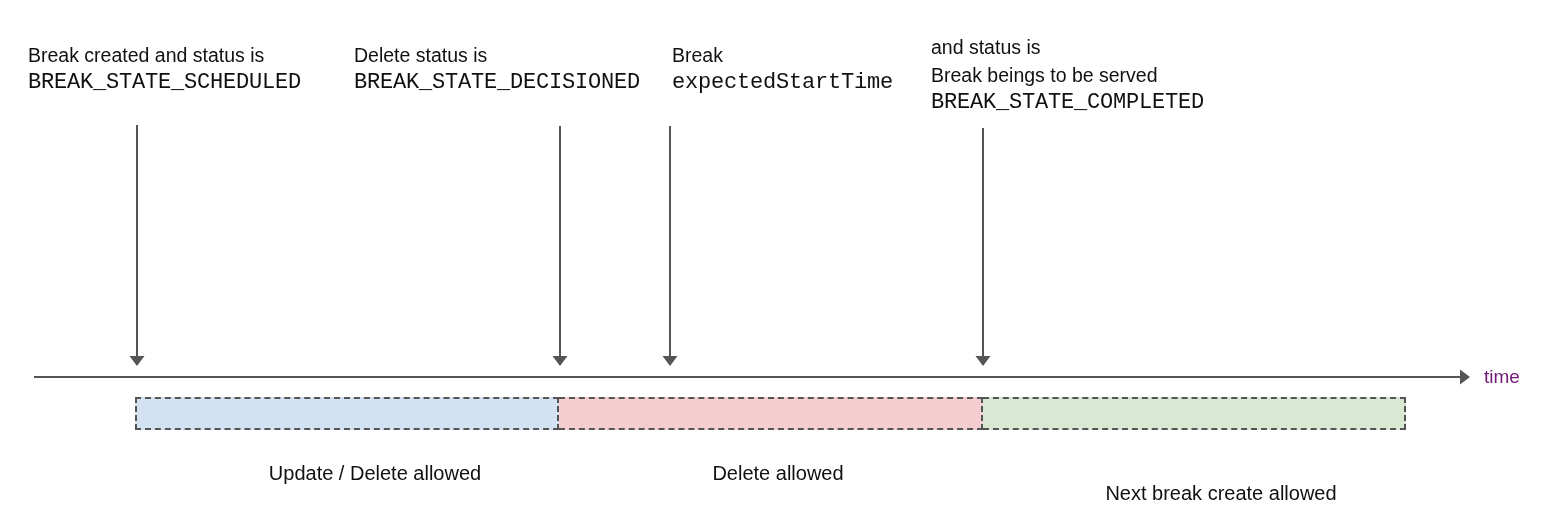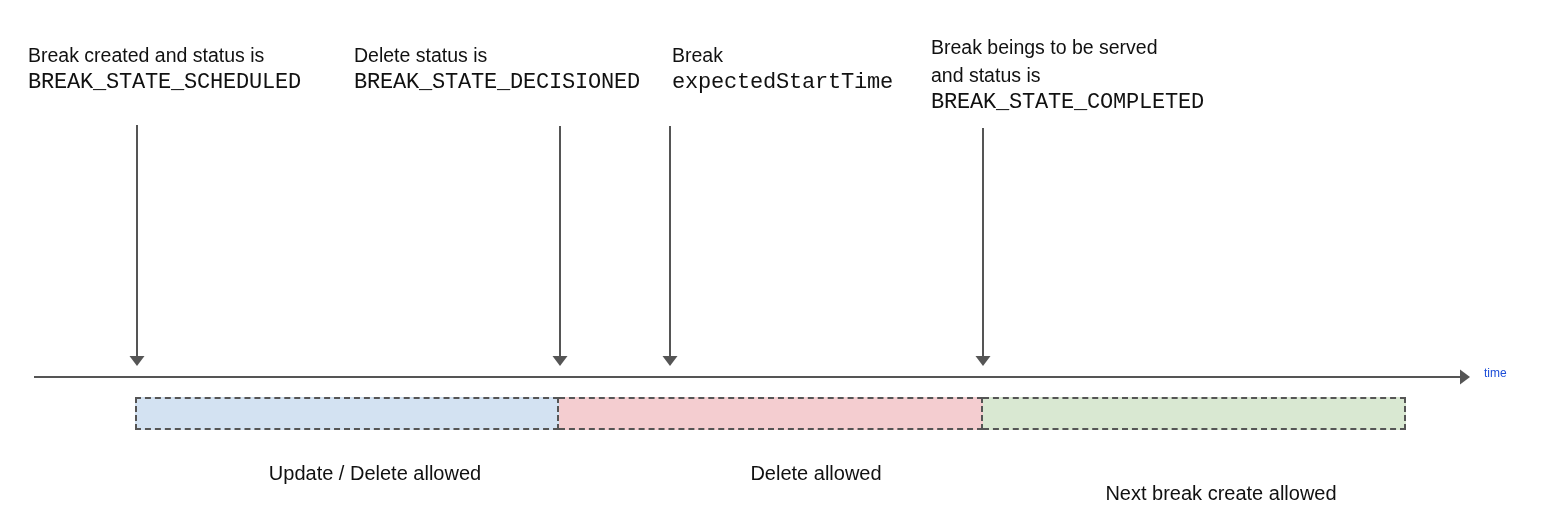--- a/index.html
+++ b/index.html
@@ -45,22 +45,22 @@
 
   
   .axis {
     position: absolute;
     left: 0;
     top: 0;
   }
   .axis-label {
     position: absolute;
     font-family: "Liberation Sans", sans-serif;
-    font-size: 12px;
-    color: #1d4ed8;
+    font-size: 19px;
+    color: #701a75;
   }
 
   
   .bar {
     position: absolute;
     top: 397px;
     height: 33px;
     box-sizing: border-box;
     border: 2px dashed #555555;
   }
@@ -92,22 +92,22 @@
     <span class="sans">Delete status is</span>
     <span class="mono">BREAK_STATE_DECISIONED</span>
   </div>
 
   <div class="annotation" style="left:672px; top:41px;">
     <span class="sans">Break</span>
     <span class="mono">expectedStartTime</span>
   </div>
 
   <div class="annotation" style="left:931px; top:33px;">
+    <span class="sans">and status is</span>
     <span class="sans">Break beings to be served</span>
-    <span class="sans">and status is</span>
     <span class="mono">BREAK_STATE_COMPLETED</span>
   </div>
 
   <svg class="marker-arrow" style="left:0; top:0;" width="1558" height="400">
     <defs>
       <marker id="ah" markerWidth="9" markerHeight="9" refX="1.2" refY="4.5" orient="auto" markerUnits="strokeWidth">
         <path d="M0,0.6 L0,8.4 L5.2,4.5 z" fill="#555555"></path>
       </marker>
     </defs>
     <line x1="137" y1="125" x2="137" y2="358" stroke="#555555" stroke-width="2" marker-end="url(#ah)"></line>
@@ -124,16 +124,16 @@
     </defs>
     <line x1="34" y1="377" x2="1462" y2="377" stroke="#555555" stroke-width="2" marker-end="url(#ah2)"></line>
   </svg>
   <div class="axis-label" style="left:1484px; top:366px;">time</div>
 
   <div class="bar first" style="left:135px; width:424px; background:#d3e2f2;"></div>
   <div class="bar mid" style="left:559px; width:424px; background:#f4cdd0;"></div>
   <div class="bar last" style="left:983px; width:423px; background:#d9e8d2;"></div>
 
   <div class="caption" style="left:330px; top:462px;margin-left:45px;">Update / Delete allowed</div>
-  <div class="caption" style="left:778px; top:462px;margin-left:38px;">Delete allowed</div>
+  <div class="caption" style="left:778px; top:462px;">Delete allowed</div>
   <div class="caption" style="left:1221px; top:462px;margin-top:20px;">Next break create allowed</div>
 
 </div>
 
 </body></html>

